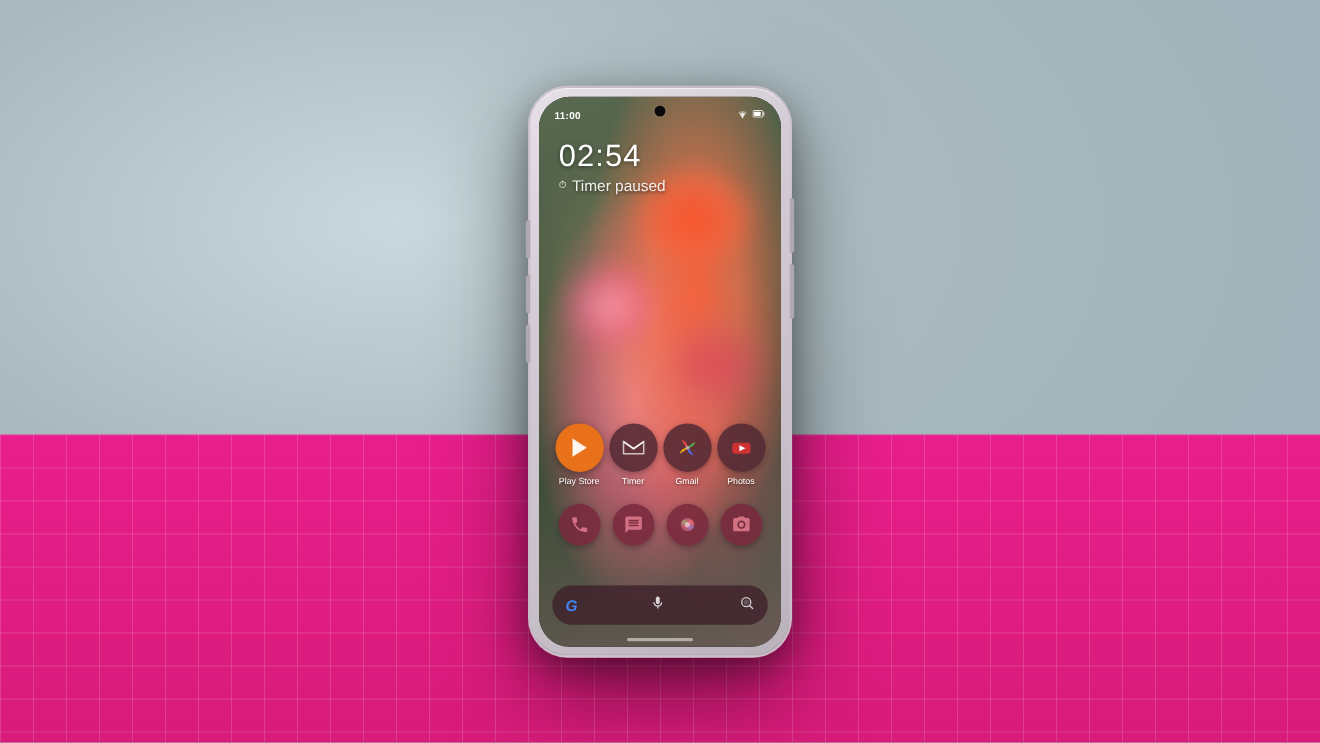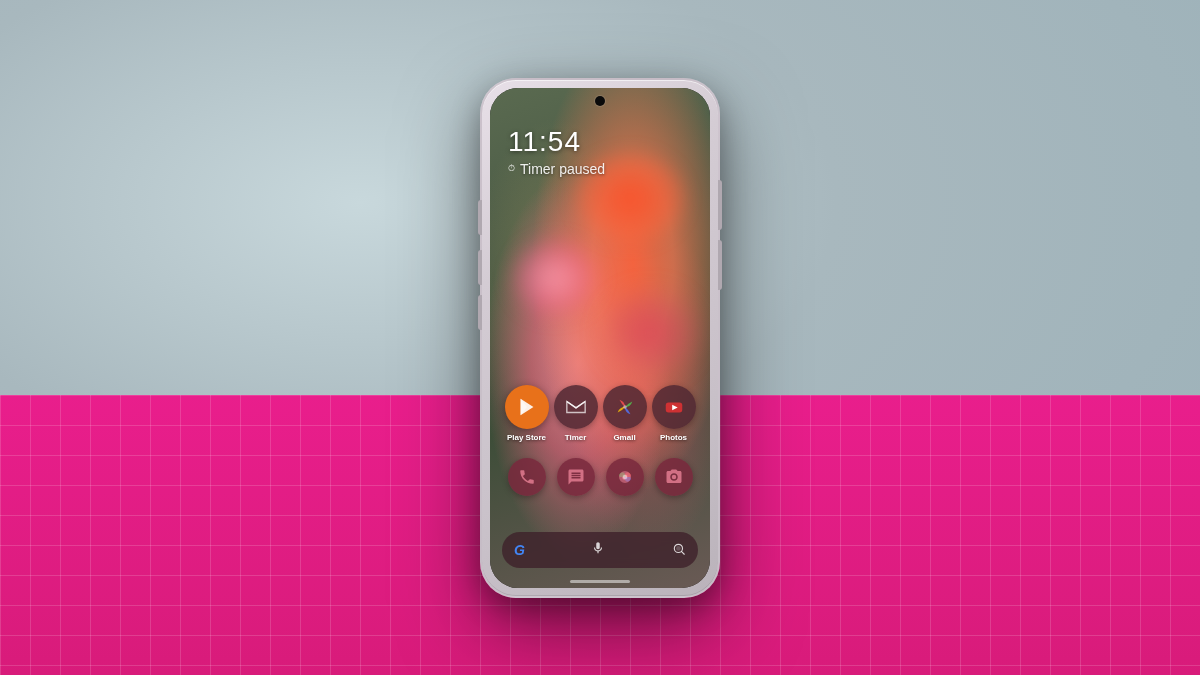--- a/index.html
+++ b/index.html
@@ -216,21 +216,20 @@
     }
 
     
     .app-grid {
       position: absolute;
       bottom: 80px;
       left: 0;
       right: 0;
       padding: 0 12px;
       z-index: 20;
-      font-weight: bold;
     }
 
     
     .app-row {
       display: flex;
       justify-content: space-around;
       align-items: flex-start;
       margin-bottom: 16px;
     }
 
@@ -355,23 +354,43 @@
   <div class="phone-screen">
 
     <div class="wallpaper">
       <div class="flower1"></div>
       <div class="flower2"></div>
       <div class="flower3"></div>
     </div>
 
     <div class="camera-hole"></div>
 
+    <div class="status-bar">
+      <span class="status-time">11:00</span>
+      <div class="status-icons">
+        <span class="status-icon">
+          <svg width="10" height="8" viewBox="0 0 10 8" fill="white">
+            <path d="M5 6.5 L6.2 5.3 A2 2 0 0 0 3.8 5.3 Z" opacity="1"></path>
+            <path d="M5 6.5 L7.5 4.0 A3.5 3.5 0 0 0 2.5 4.0 Z" opacity="0.7"></path>
+            <path d="M5 6.5 L9 2.5 A5.7 5.7 0 0 0 1 2.5 Z" opacity="0.4"></path>
+            <circle cx="5" cy="6.8" r="0.7" fill="white"></circle>
+          </svg>
+        </span>
+        <span class="status-icon">
+          <svg width="12" height="7" viewBox="0 0 12 7" fill="white">
+            <rect x="0.5" y="0.5" width="9" height="6" rx="1" stroke="white" stroke-width="0.8" fill="none"></rect>
+            <rect x="9.5" y="2" width="1.5" height="3" rx="0.5" fill="white" opacity="0.6"></rect>
+            <rect x="1.5" y="1.5" width="6" height="4" rx="0.5" fill="white"></rect>
+          </svg>
+        </span>
+      </div>
+    </div>
 
     <div class="lock-info">
-      <div class="lock-time">11:54</div>
+      <div class="lock-time">02:54</div>
       <div class="lock-notification">
         <span style="font-size:9px; color:rgba(255,255,255,0.9);">⏱</span>
         <span class="lock-notification-text">Timer paused</span>
       </div>
     </div>
 
     <div class="app-grid">
 
       <div class="app-row">
 

